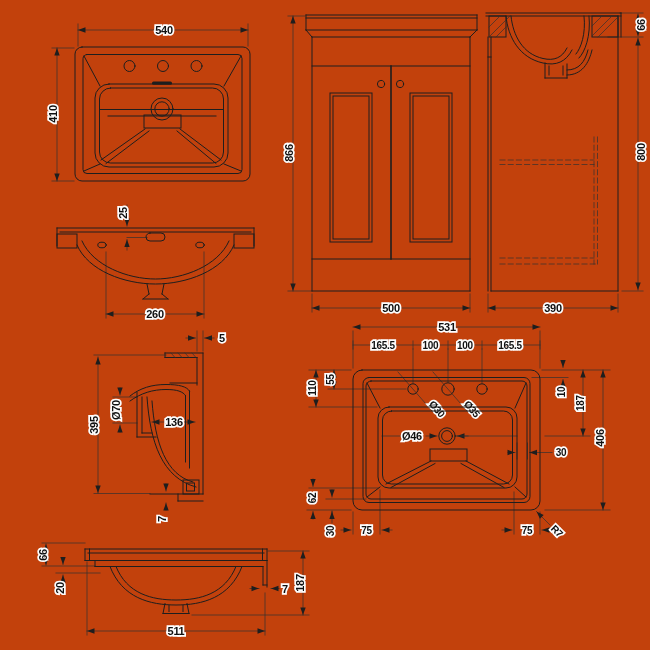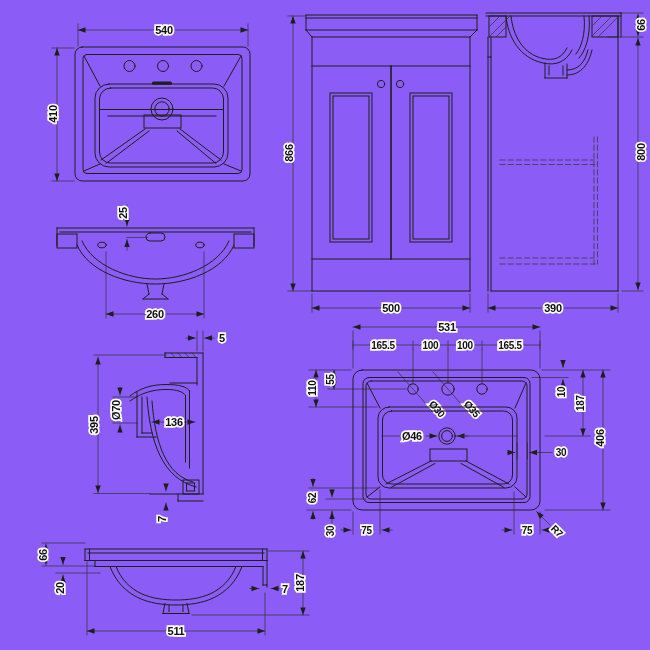--- a/index.html
+++ b/index.html
@@ -1,16 +1,16 @@
 <!DOCTYPE html>
 <html><head>
 <meta charset="utf-8">
 <style>
   html,body { margin:0; padding:0; background:#ffffff; }
-  #canvas { position:relative; width:650px; height:650px; background:#8b5cf6; overflow:hidden; }
+  #canvas { position:relative; width:650px; height:650px; background:#c2410c; overflow:hidden; }
   svg { display:block; }
   .ln   { fill:none; stroke:#1e1e1e; stroke-width:1; stroke-linecap:square; stroke-linejoin:miter; }
   .ctr  { stroke-width:1.6; }
   .thin { fill:none; stroke:#303030; stroke-width:0.7; stroke-linecap:square; }
   .dash { stroke-dasharray:5 3.2; }
   .fillslot { fill:#1e1e1e; stroke:none; }
   .dim { font-family:"Liberation Sans","DejaVu Sans",sans-serif; font-weight:bold; font-size:11px;
          fill:#101010; text-anchor:middle; dominant-baseline:central; letter-spacing:-0.3px;
          stroke:#fdfdfd; stroke-width:3.4px; paint-order:stroke; }
   .sm  { font-size:10px; }

